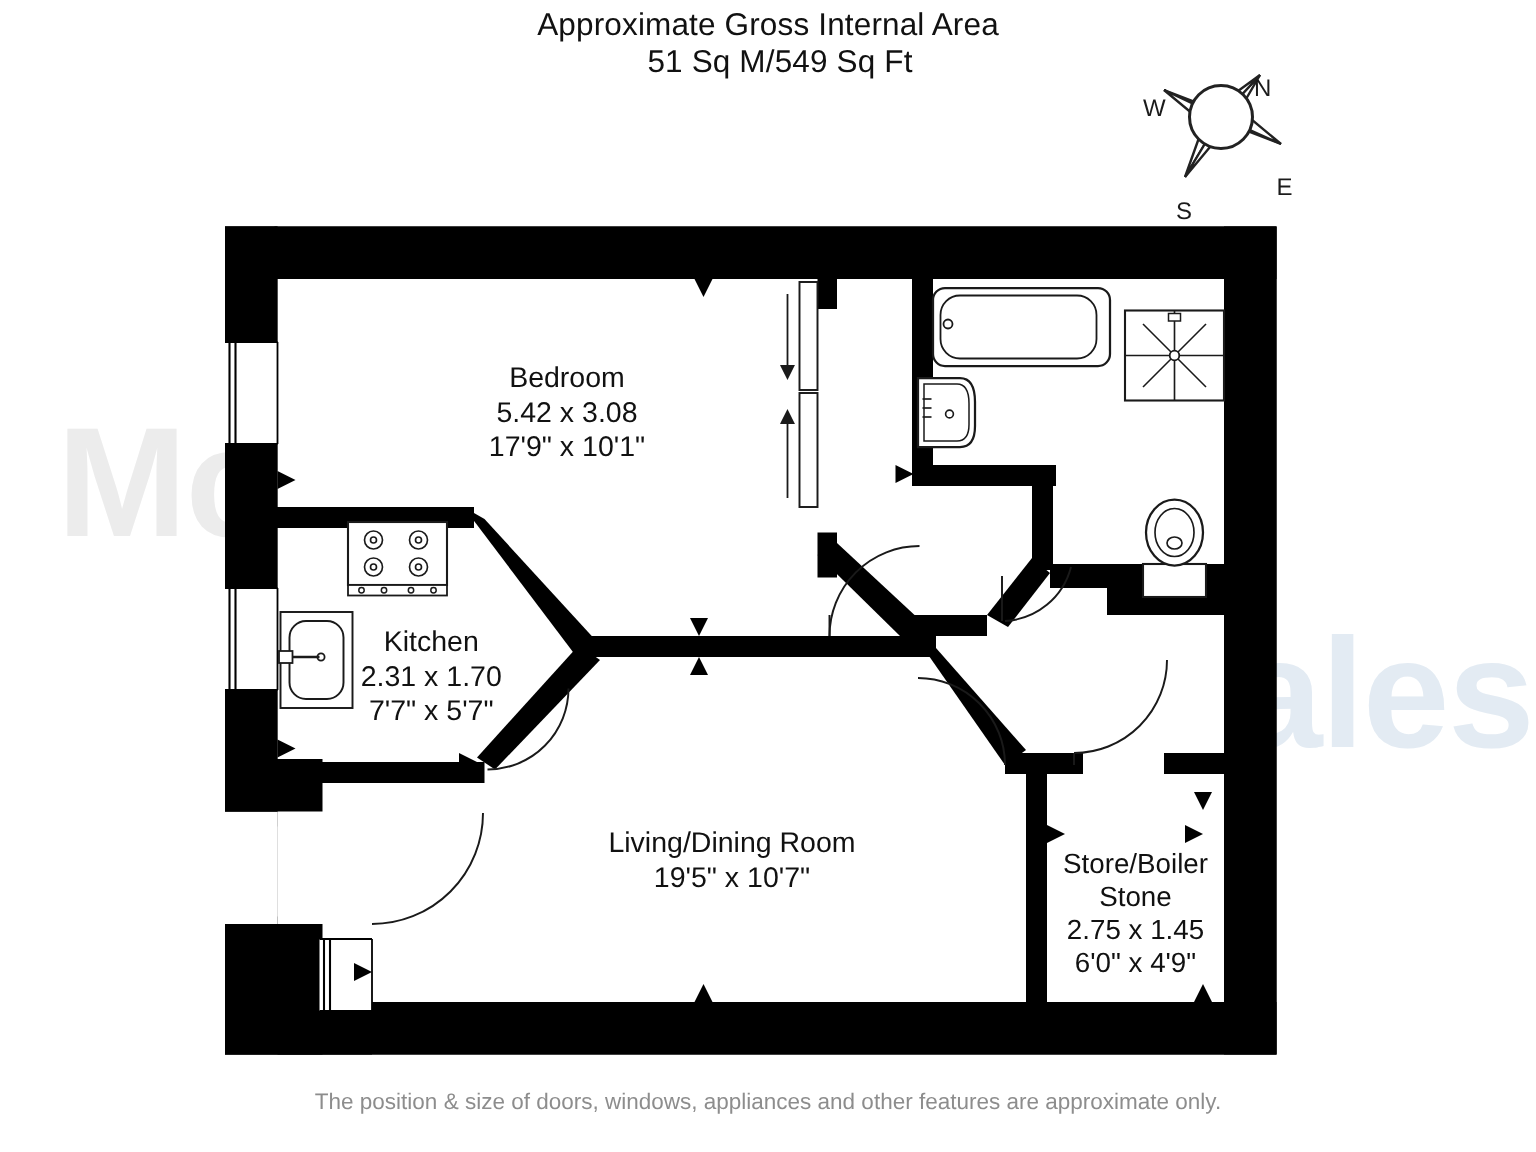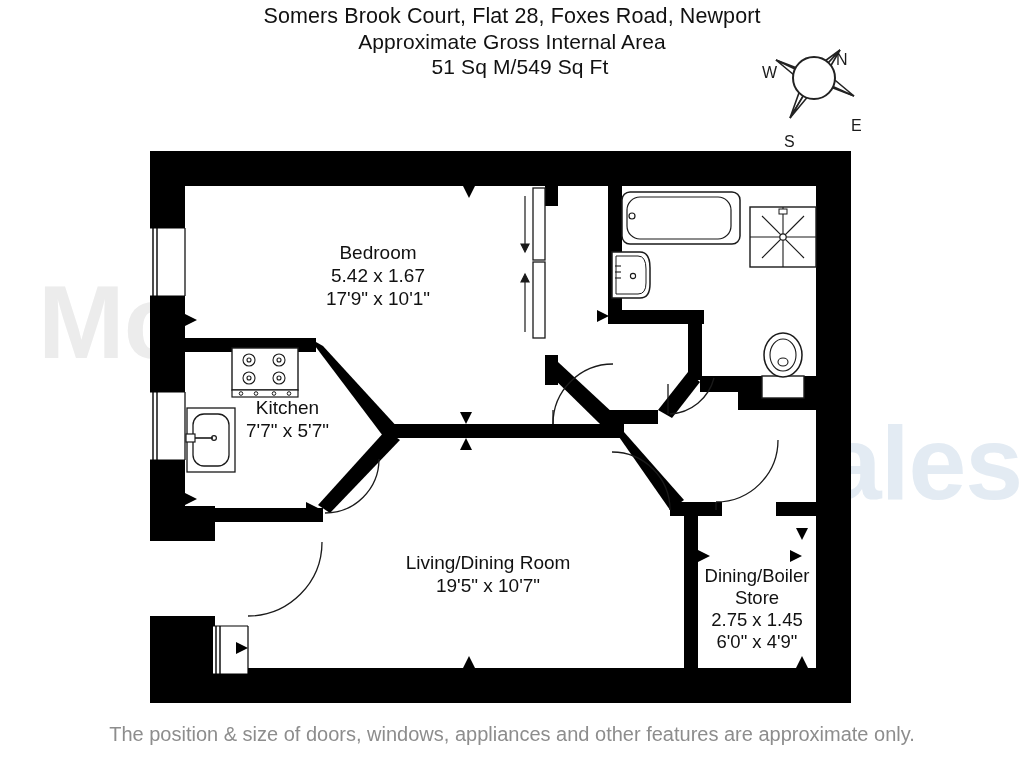--- a/index.html
+++ b/index.html
@@ -61,45 +61,44 @@
   .room-label{
     position:absolute;text-align:center;color:#111;
     line-height:23px;white-space:nowrap;
   }
   .room-label .nm{display:block;font-size:19px;text-align:center;}
   .room-label .dm{display:block;font-size:19px;}
   .room-label .df{display:block;font-size:19px;}
 
   #lbl-bedroom{left:288px;top:241px;width:180px;}
   #lbl-bathroom{left:675px;top:271px;width:165px;}
-  #lbl-kitchen{left:215px;top:396px;width:145px;}
+  #lbl-kitchen{left:215px;top:417px;width:145px;}
   #lbl-living{left:378px;top:551px;width:220px;}
   #lbl-store{left:692px;top:565px;width:130px;line-height:22px;}
   #lbl-store .nm{font-size:18.5px;}
   #lbl-store .dm,#lbl-store .df{font-size:18.5px;}
 
   
   .footer{
     position:absolute;left:0;top:725px;width:1024px;text-align:center;
     color:#8d8d8d;
   }
-  .footer span{display:block;font-size:20px;line-height:19px;}
+  .footer span{display:block;font-size:15px;line-height:19px;}
 </style>
 </head>
 <body>
 
 <div id="root">
 
   <div class="watermark">
     <div class="wm-line wm-1">McCarthy Stone</div>
     <div class="wm-line wm-2">Resales</div>
   </div>
 
   <div class="header">
-    <span class="line l1">Somers Brook Court, Flat 28, Foxes Road, Newport</span>
     <span class="line l2">Approximate Gross Internal Area</span>
     <span class="line l3">51 Sq M/549 Sq Ft</span>
   </div>
 
   <div class="compass">
     <svg width="120" height="112" viewBox="0 0 120 112">
 
       <g fill="#ffffff" stroke="#222222" stroke-width="1.6" stroke-linejoin="miter">
 
         <path d="M58,54 L84,26 L70,50 Z"></path>
@@ -325,38 +324,39 @@
       <path d="M698,550 L710,556 L698,562 Z"></path>
       <path d="M790,550 L802,556 L790,562 Z"></path>
       <path d="M796,528 L808,528 L802,540 Z"></path>
       <path d="M796,668 L808,668 L802,656 Z"></path>
       <path d="M686,552 L698,558 L686,564 Z"></path>
     </g>
   </svg>
 
   <div class="room-label" id="lbl-bedroom">
     <span class="nm">Bedroom</span>
-    <span class="dm">5.42 x 1.67</span>
+    <span class="dm">5.42 x 3.08</span>
     <span class="df">17'9" x 10'1"</span>
   </div>
 
 
   <div class="room-label" id="lbl-kitchen">
     <span class="nm">Kitchen</span>
+    <span class="dm">2.31 x 1.70</span>
     <span class="df">7'7" x 5'7"</span>
   </div>
 
   <div class="room-label" id="lbl-living">
     <span class="nm">Living/Dining Room</span>
     <span class="df">19'5" x 10'7"</span>
   </div>
 
   <div class="room-label" id="lbl-store">
-    <span class="nm">Dining/Boiler</span>
-    <span class="nm">Store</span>
+    <span class="nm">Store/Boiler</span>
+    <span class="nm">Stone</span>
     <span class="dm">2.75 x 1.45</span>
     <span class="df">6'0" x 4'9"</span>
   </div>
 
   <div class="footer">
     <span>The position &amp; size of doors, windows, appliances and other features are approximate only.</span>
   </div>
 
 </div>
 

